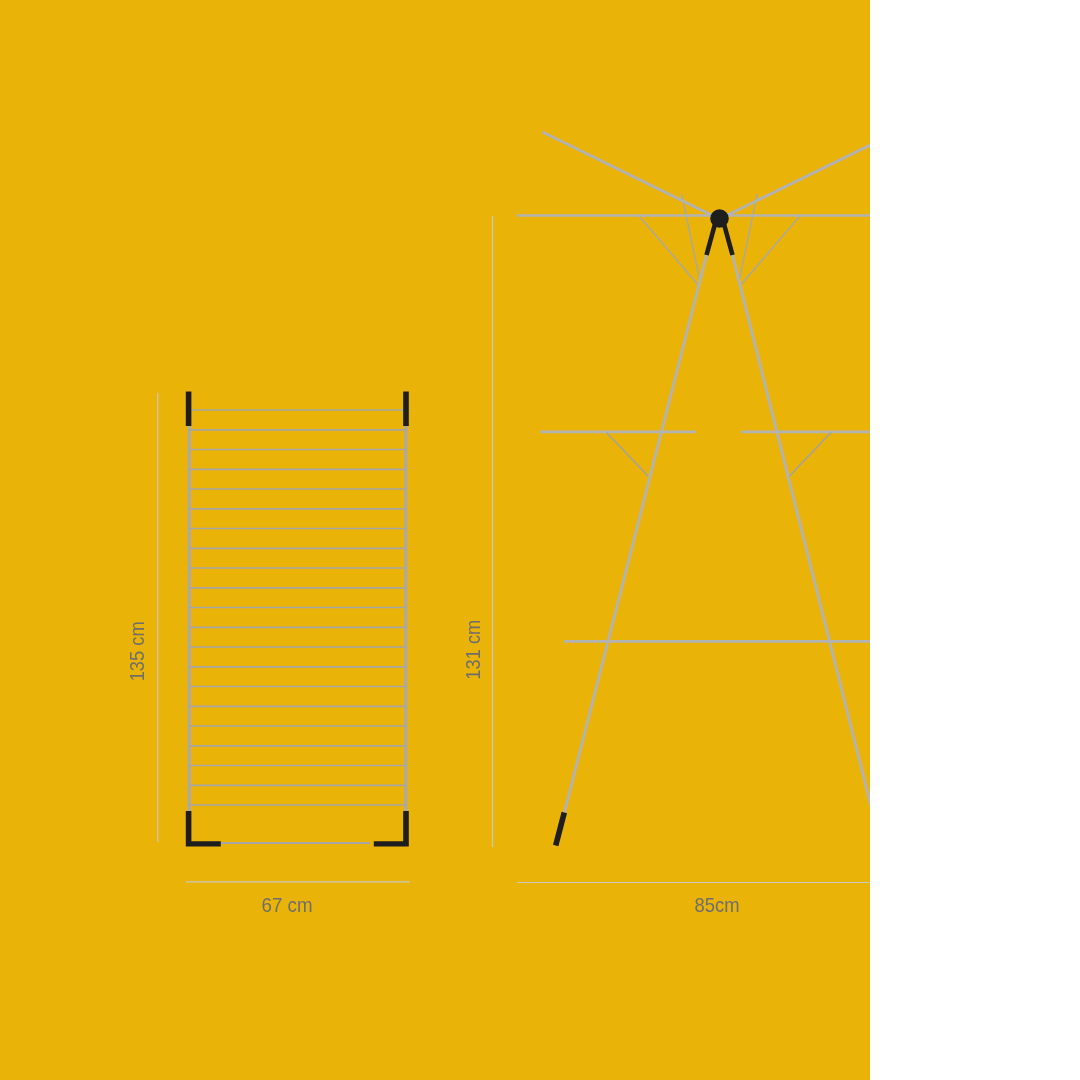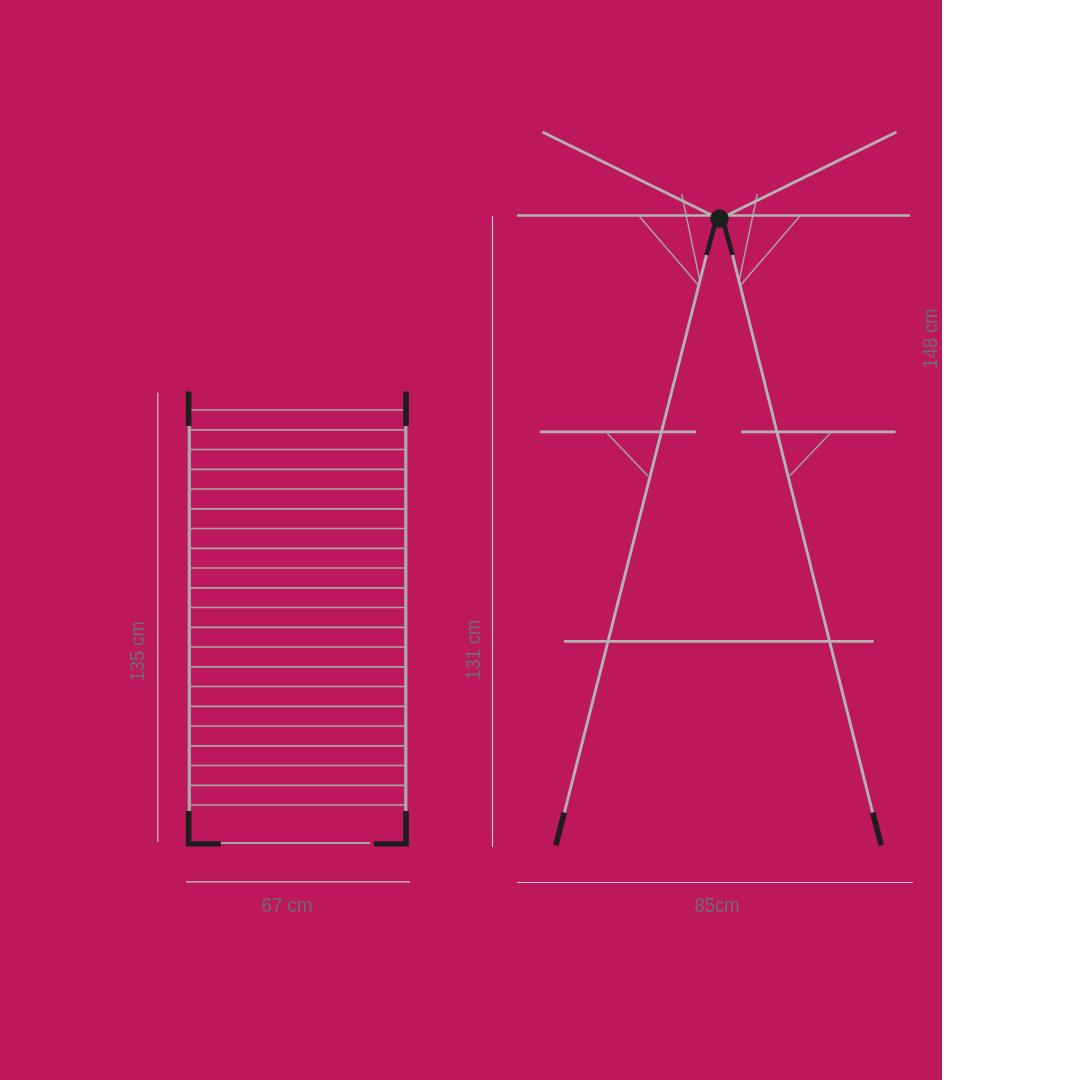--- a/index.html
+++ b/index.html
@@ -1,16 +1,16 @@
 <!DOCTYPE html>
 <html><head>
 <meta charset="utf-8">
 <style>
   html,body{margin:0;padding:0;background:#fff;}
-  .page{width:942px;height:1080px;position:relative;background:#be185d;overflow:hidden;}
+  .page{width:870px;height:1080px;position:relative;background:#eab308;overflow:hidden;}
   svg{position:absolute;left:0;top:0;}
   text{font-family:"Liberation Sans",sans-serif;fill:#6e6e6e;}
 </style>
 </head>
 <body>
 <div class="page">
 <svg width="1080" height="1080" viewBox="0 0 1080 1080">
 
   <line x1="157.8" y1="392.8" x2="157.8" y2="842" stroke="#c8c8c8" stroke-width="1.2"></line>
   <text x="0" y="0" font-size="21" text-anchor="middle" textLength="60" lengthAdjust="spacingAndGlyphs" transform="translate(144,651.3) rotate(-90)">135 cm</text>

